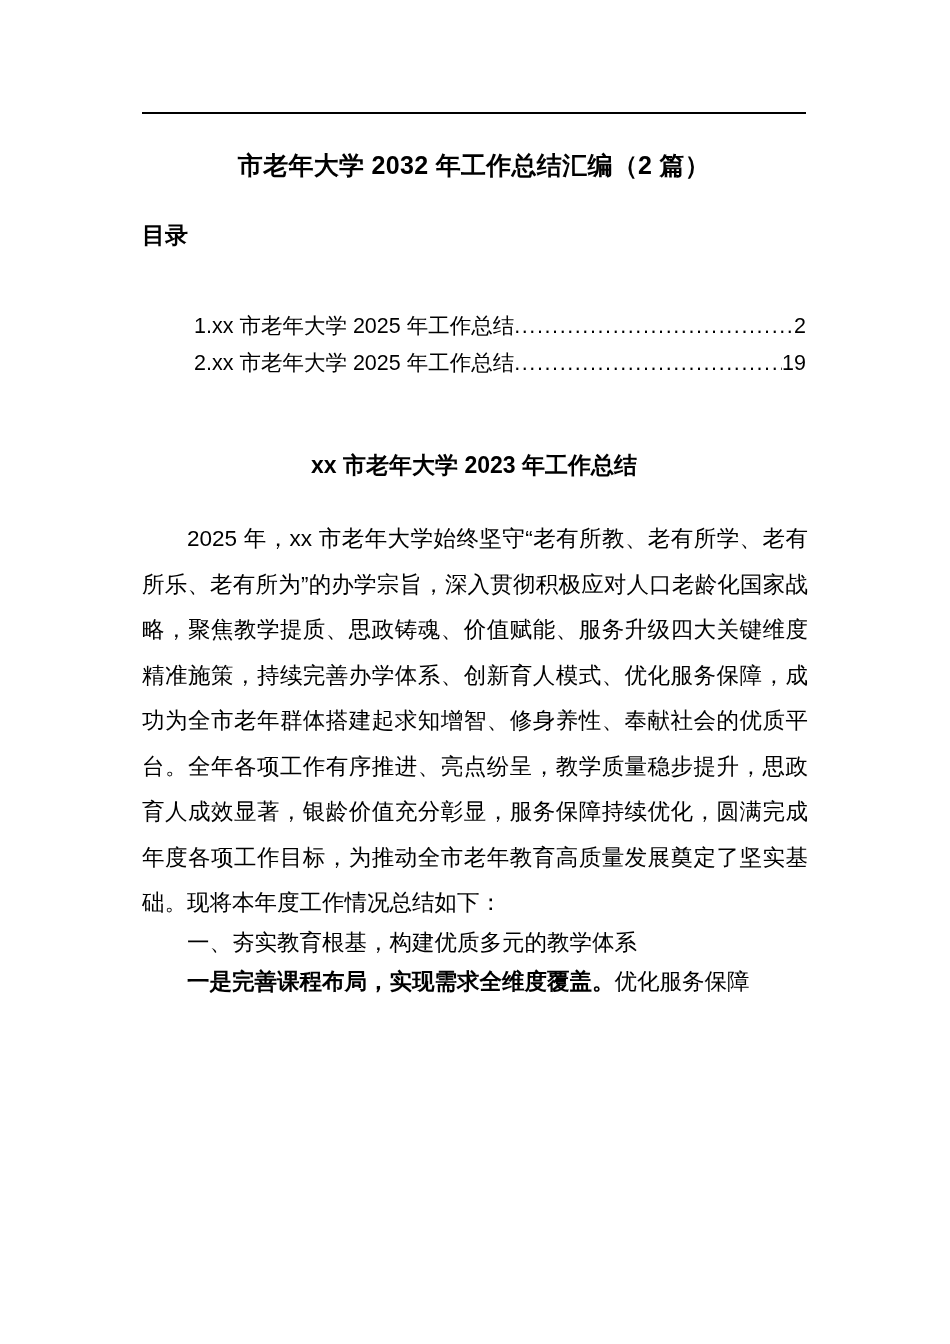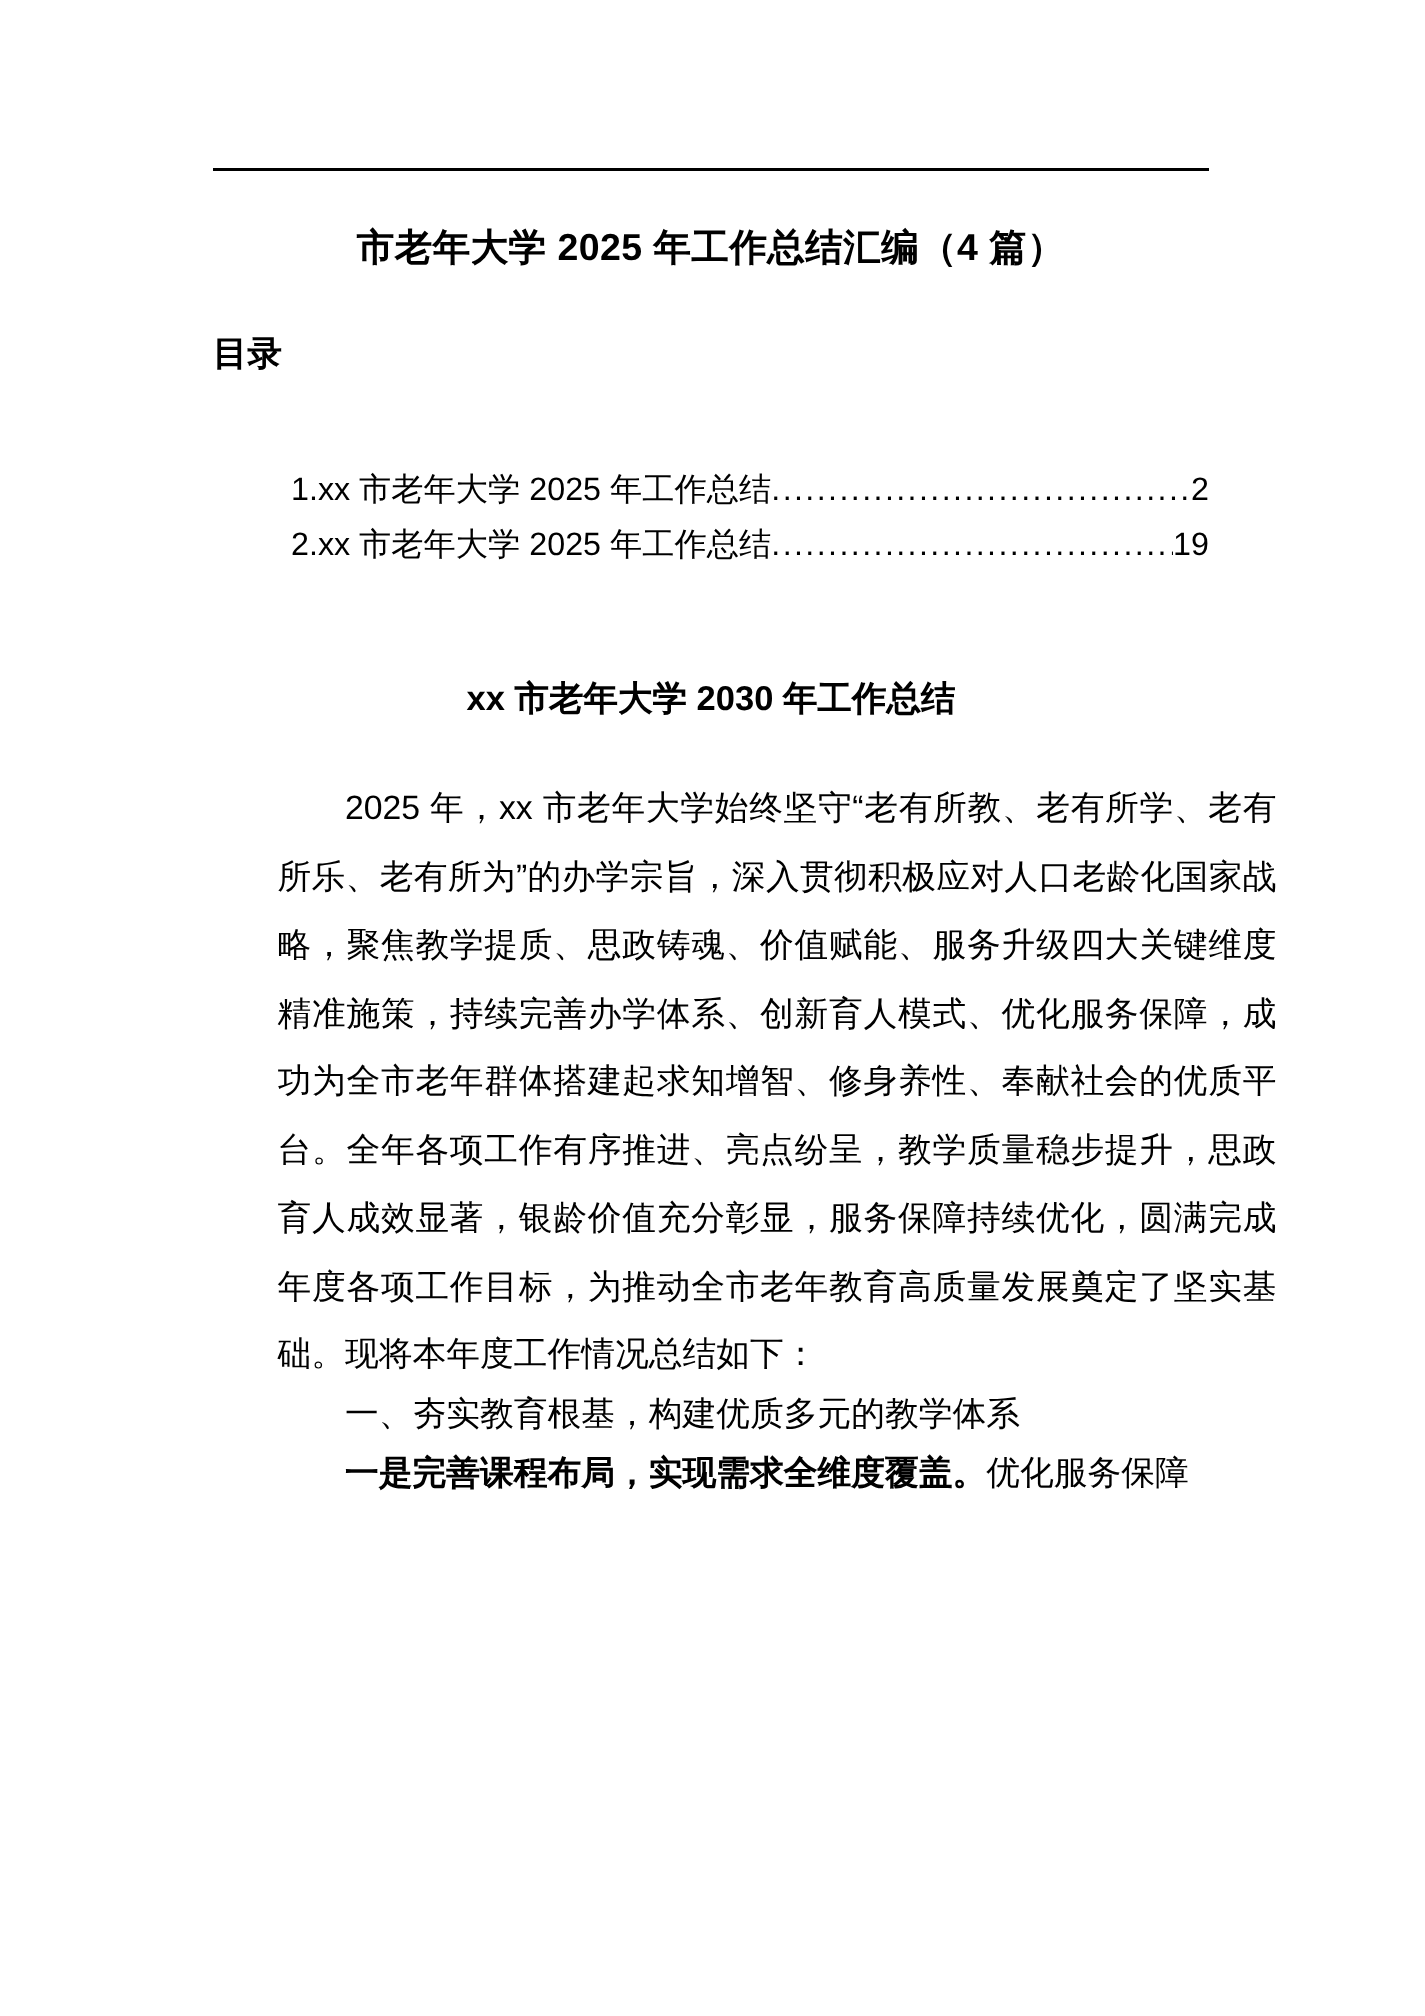--- a/index.html
+++ b/index.html
@@ -82,21 +82,20 @@
     font-weight: bold;
     line-height: 34px;
     white-space: nowrap;
   }
 
   .body-block {
     position: absolute;
     left: 142px;
     top: 516px;
     width: 666px;
-    margin-left: 43px;
   }
   p.para {
     margin: 0;
     font-size: 22.5px;
     line-height: 45.5px;
     text-align: justify;
     text-justify: inter-ideograph;
     text-indent: 45px;
     letter-spacing: 0px;
   }
@@ -115,36 +114,36 @@
     text-justify: inter-ideograph;
     text-indent: 45px;
   }
   .b { font-weight: bold; }
 </style>
 </head>
 <body>
 
 <div class="header-rule"></div>
 
-<div class="doc-title">市老年大学 2025 年工作总结汇编（4 篇）</div>
+<div class="doc-title">市老年大学 2032 年工作总结汇编（2 篇）</div>
 
 <div class="toc-title">目录</div>
 
 <div class="toc">
   <div class="toc-line">
     <span class="toc-label">1.xx 市老年大学 2025 年工作总结</span>
     <span class="toc-dots">...............................................................................................</span>
     <span class="toc-page">2</span>
   </div>
   <div class="toc-line">
     <span class="toc-label">2.xx 市老年大学 2025 年工作总结</span>
     <span class="toc-dots">...............................................................................................</span>
     <span class="toc-page">19</span>
   </div>
 </div>
 
-<div class="section-title">xx 市老年大学 2030 年工作总结</div>
+<div class="section-title">xx 市老年大学 2023 年工作总结</div>
 
 <div class="body-block">
   <p class="para">2025 年，xx 市老年大学始终坚守“老有所教、老有所学、老有所乐、老有所为”的办学宗旨，深入贯彻积极应对人口老龄化国家战略，聚焦教学提质、思政铸魂、价值赋能、服务升级四大关键维度精准施策，持续完善办学体系、创新育人模式、优化服务保障，成功为全市老年群体搭建起求知增智、修身养性、奉献社会的优质平台。全年各项工作有序推进、亮点纷呈，教学质量稳步提升，思政育人成效显著，银龄价值充分彰显，服务保障持续优化，圆满完成年度各项工作目标，为推动全市老年教育高质量发展奠定了坚实基础。现将本年度工作情况总结如下：</p>
   <p class="para-tight">一、夯实教育根基，构建优质多元的教学体系</p>
   <p class="para-last"><span class="b">一是完善课程布局，实现需求全维度覆盖。</span><span>优化服务保障</span></p>
 </div>
 
 </body></html>

